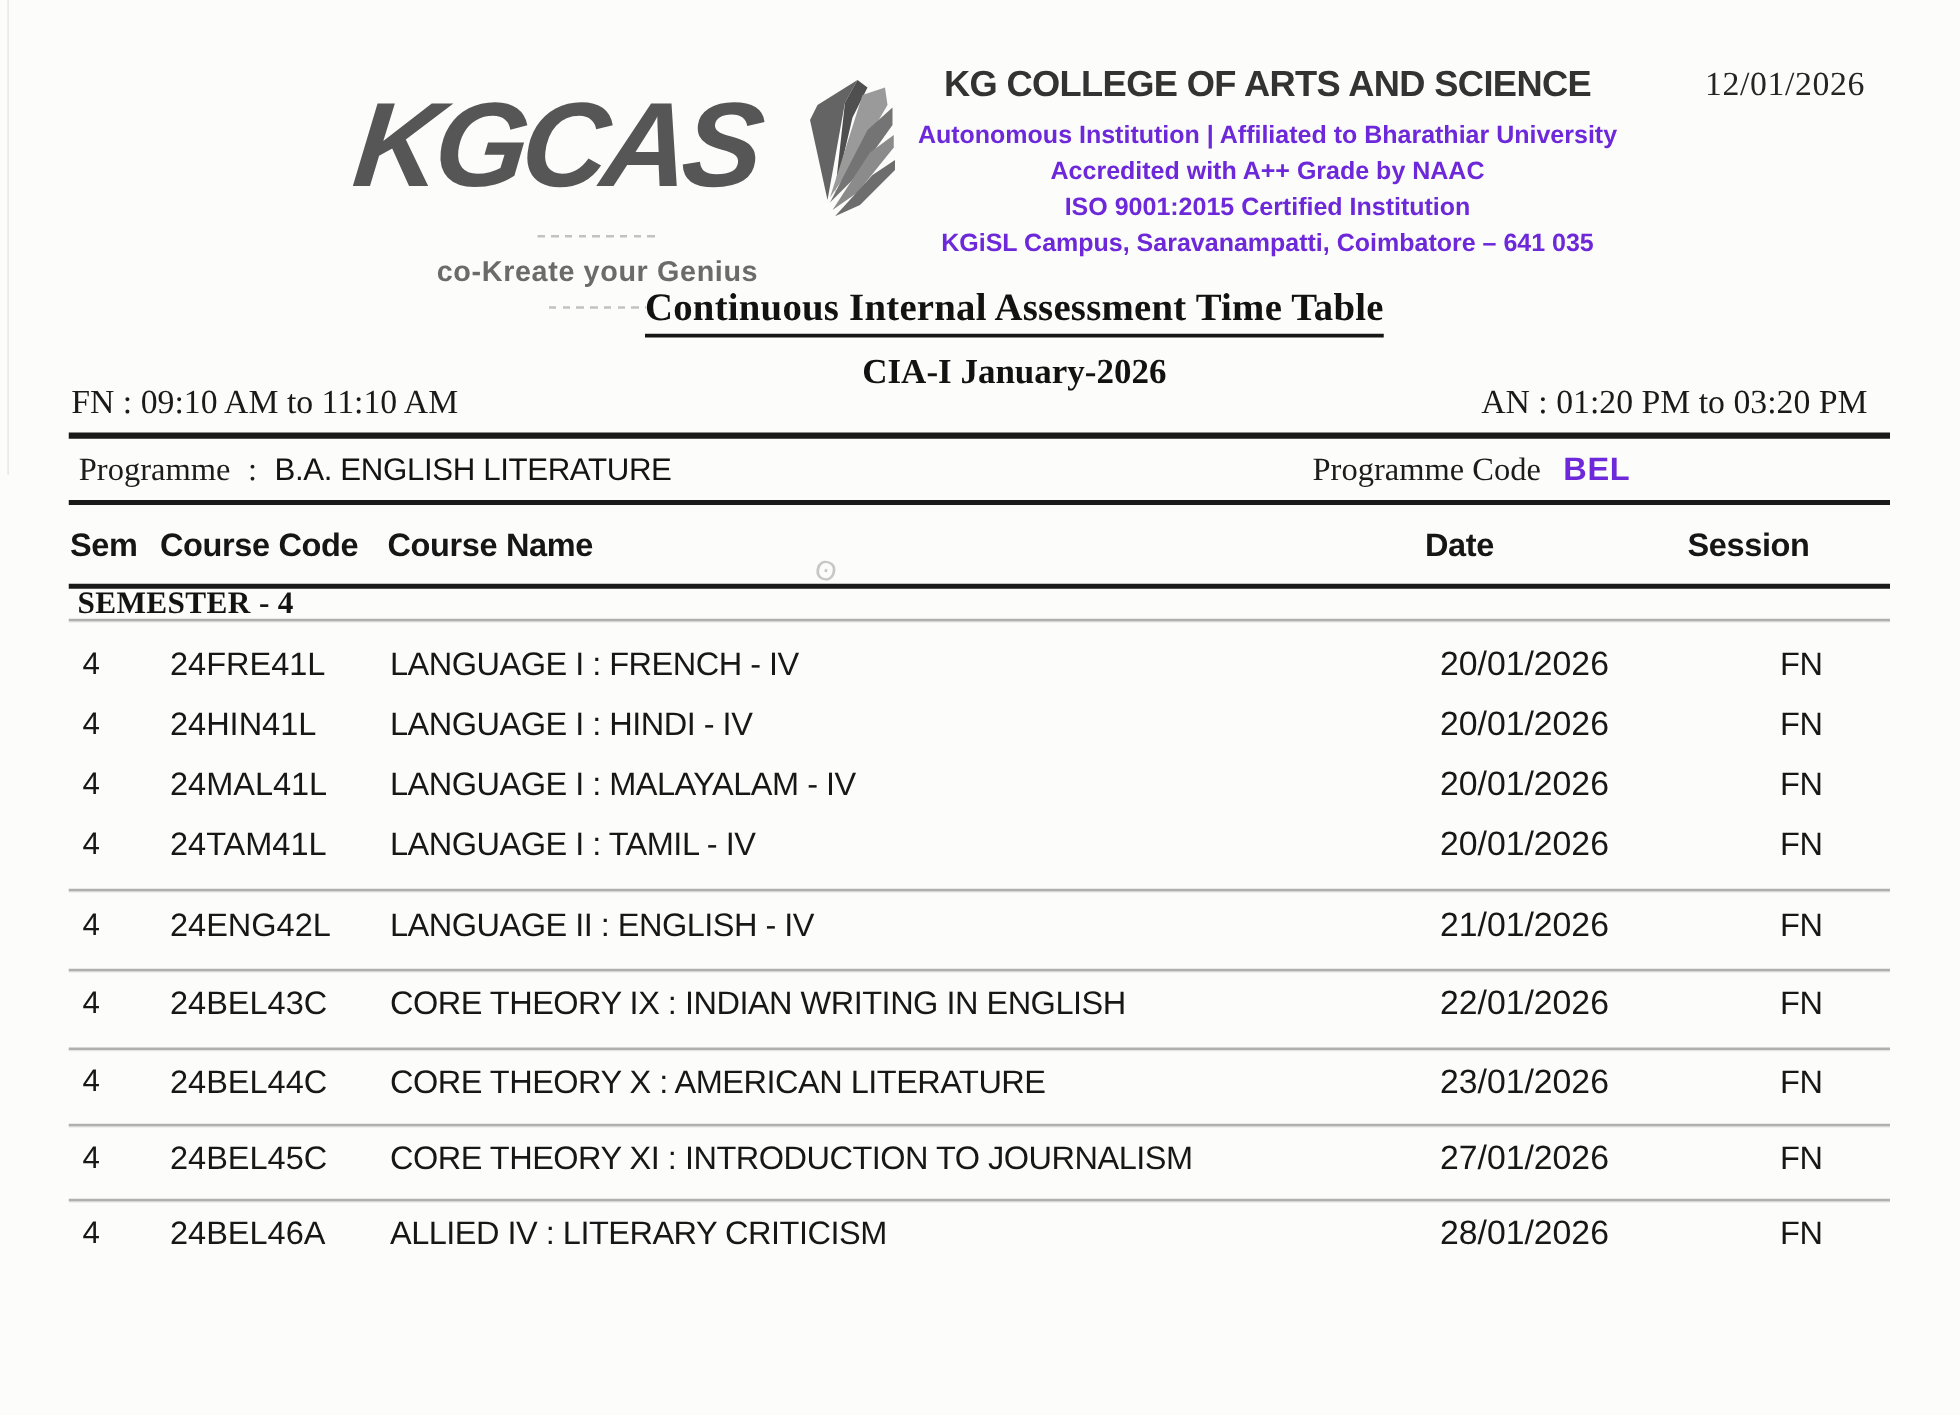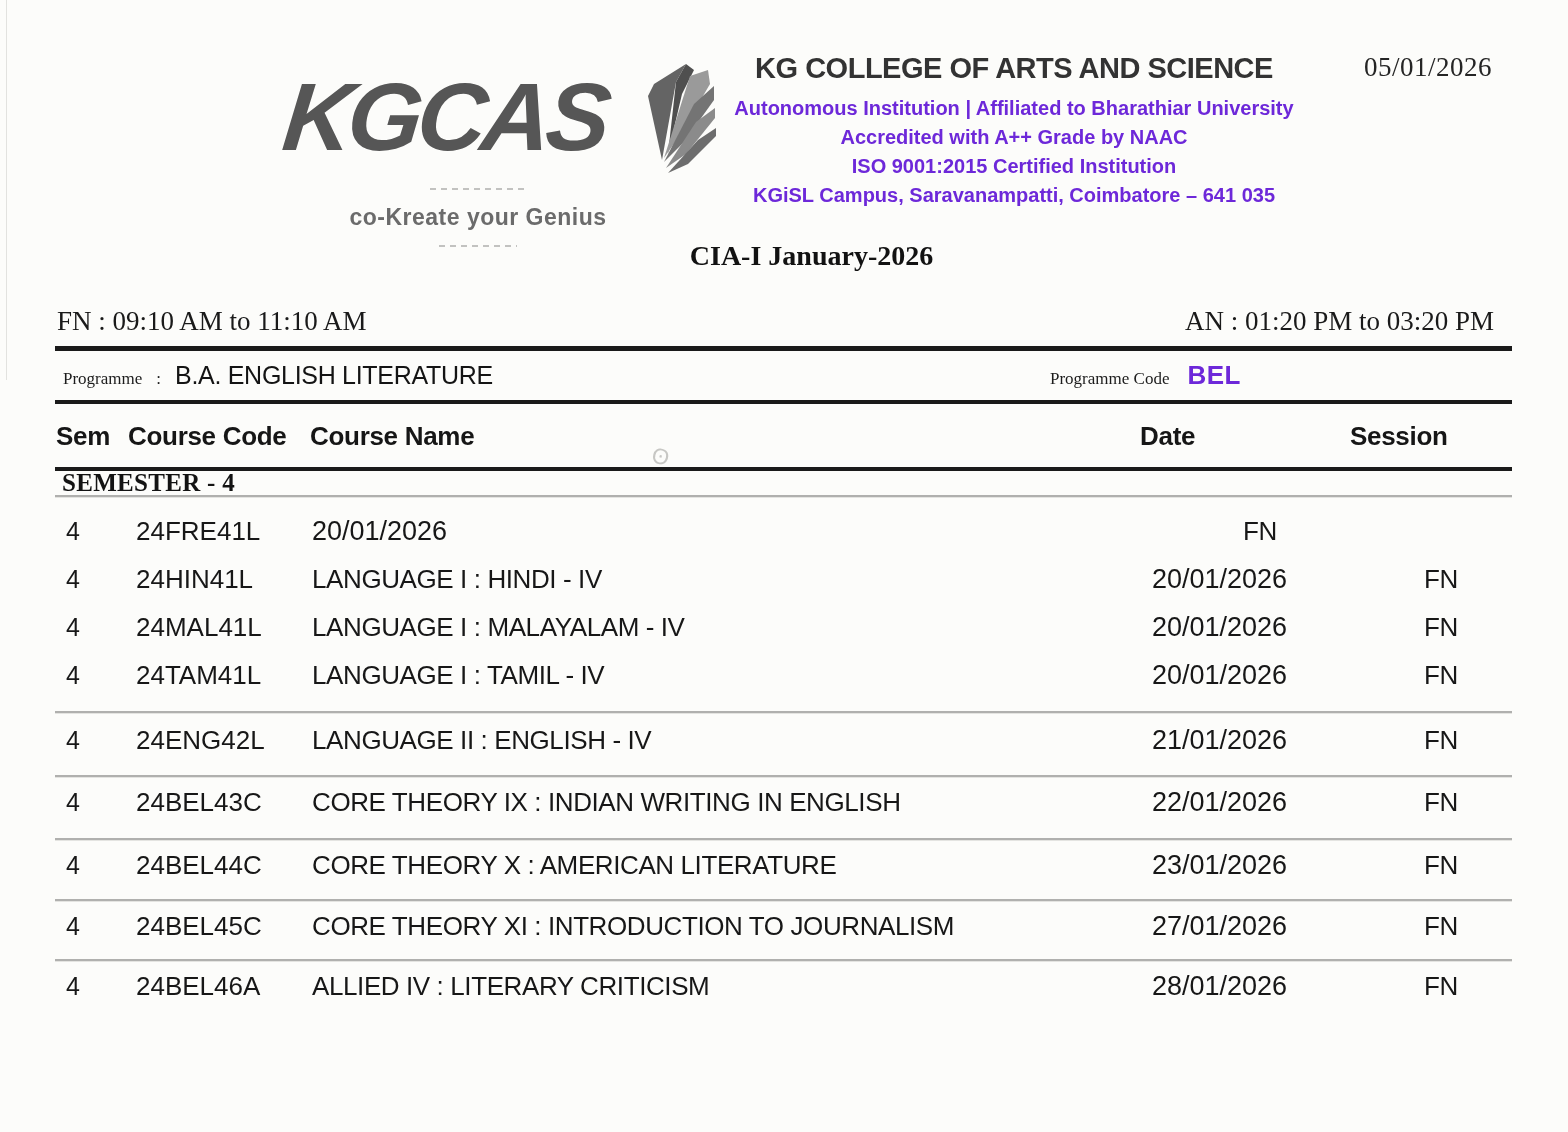--- a/index.html
+++ b/index.html
@@ -72,21 +72,21 @@
 
   
   .sheet { position:absolute; left:55px; top:346px; width:1457px; }
   .rule-heavy { height:4px; background:#1a1a1a; }
   .rule-top { height:5px; }
   .rule-thin { height:2px; background:#b0b0ae; box-shadow:0 1px 0 #e4e4e1; }
 
   .programme-row { position:relative; height:49px; display:flex; align-items:center; }
   .prog-left { display:flex; align-items:baseline; gap:14px; padding-left:8px; }
   .prog-label, .prog-sep, .prog-code-label {
-    font-family:"Liberation Serif", serif; font-size:17px; color:#1c1c1c;
+    font-family:"Liberation Serif", serif; font-size:26px; color:#1c1c1c;
   }
   .prog-value { font-size:25px; letter-spacing:-0.3px; color:#141414; }
   .prog-right { position:absolute; left:995px; display:flex; align-items:baseline; gap:18px; }
   .prog-code-value { font-size:26px; font-weight:700; letter-spacing:0.5px; color:#6d28d9; }
 
   .thead { position:relative; height:63px; }
   .thead span {
     position:absolute; top:17px;
     font-weight:bold; font-size:26px; letter-spacing:-0.3px; color:#161616;
   }
@@ -117,21 +117,21 @@
   .c-name { padding-left:2px; }
   .c-date { padding-left:2px; font-size:27px; letter-spacing:0px; }
   .c-session { text-align:center; padding-right:10px; font-size:26px; }
 </style>
 </head>
 <body>
 
 <div class="page">
   <div class="edge-line"></div>
 
-  <div class="scan-date">05/01/2026</div>
+  <div class="scan-date">12/01/2026</div>
 
   <div class="logo-block">
     <div class="logo-row">
       <span class="logo-wordmark">KGCAS</span>
       <span class="logo-book">
         <svg width="92" height="118" viewBox="0 0 92 118">
           <path d="M38 104 L52 26 L62 8 L30 28 L24 40 Z" fill="#646464"></path>
           <path d="M52 26 L62 8 L70 14 L58 38 L44 98 Z" fill="#4f4f4f"></path>
           <path d="M40 102 L66 20 L84 14 L86 28 L58 76 Z" fill="#9a9a9a"></path>
           <path d="M40 106 L70 48 L90 30 L90 44 L60 86 Z" fill="#747474"></path>
@@ -149,20 +149,21 @@
 
   <div class="inst-block">
     <div class="inst-name">KG COLLEGE OF ARTS AND SCIENCE</div>
     <div class="inst-line">Autonomous Institution  |  Affiliated to Bharathiar University</div>
     <div class="inst-line">Accredited with A++ Grade by NAAC</div>
     <div class="inst-line">ISO 9001:2015 Certified Institution</div>
     <div class="inst-line">KGiSL Campus, Saravanampatti, Coimbatore – 641 035</div>
   </div>
 
   <div class="title-wrap">
+    <div><span class="doc-title">Continuous Internal Assessment Time Table</span></div>
     <div class="doc-subtitle">CIA-I January-2026</div>
   </div>
 
   <div class="sessions-row">
     <span>FN : 09:10 AM to 11:10 AM</span>
     <span>AN : 01:20 PM to 03:20 PM</span>
   </div>
 
   <span class="artifact">ʘ</span>
 
@@ -194,20 +195,21 @@
     <div class="rule-heavy"></div>
 
     <div class="section-row">SEMESTER - 4</div>
 
     <div class="rule-thin"></div>
 
     <div class="tgroup">
       <div class="row">
         <span class="c-sem">4</span>
         <span class="c-code">24FRE41L</span>
+        <span class="c-name">LANGUAGE I : FRENCH - IV</span>
         <span class="c-date">20/01/2026</span>
         <span class="c-session">FN</span>
       </div>
       <div class="row">
         <span class="c-sem">4</span>
         <span class="c-code">24HIN41L</span>
         <span class="c-name">LANGUAGE I : HINDI - IV</span>
         <span class="c-date">20/01/2026</span>
         <span class="c-session">FN</span>
       </div>

